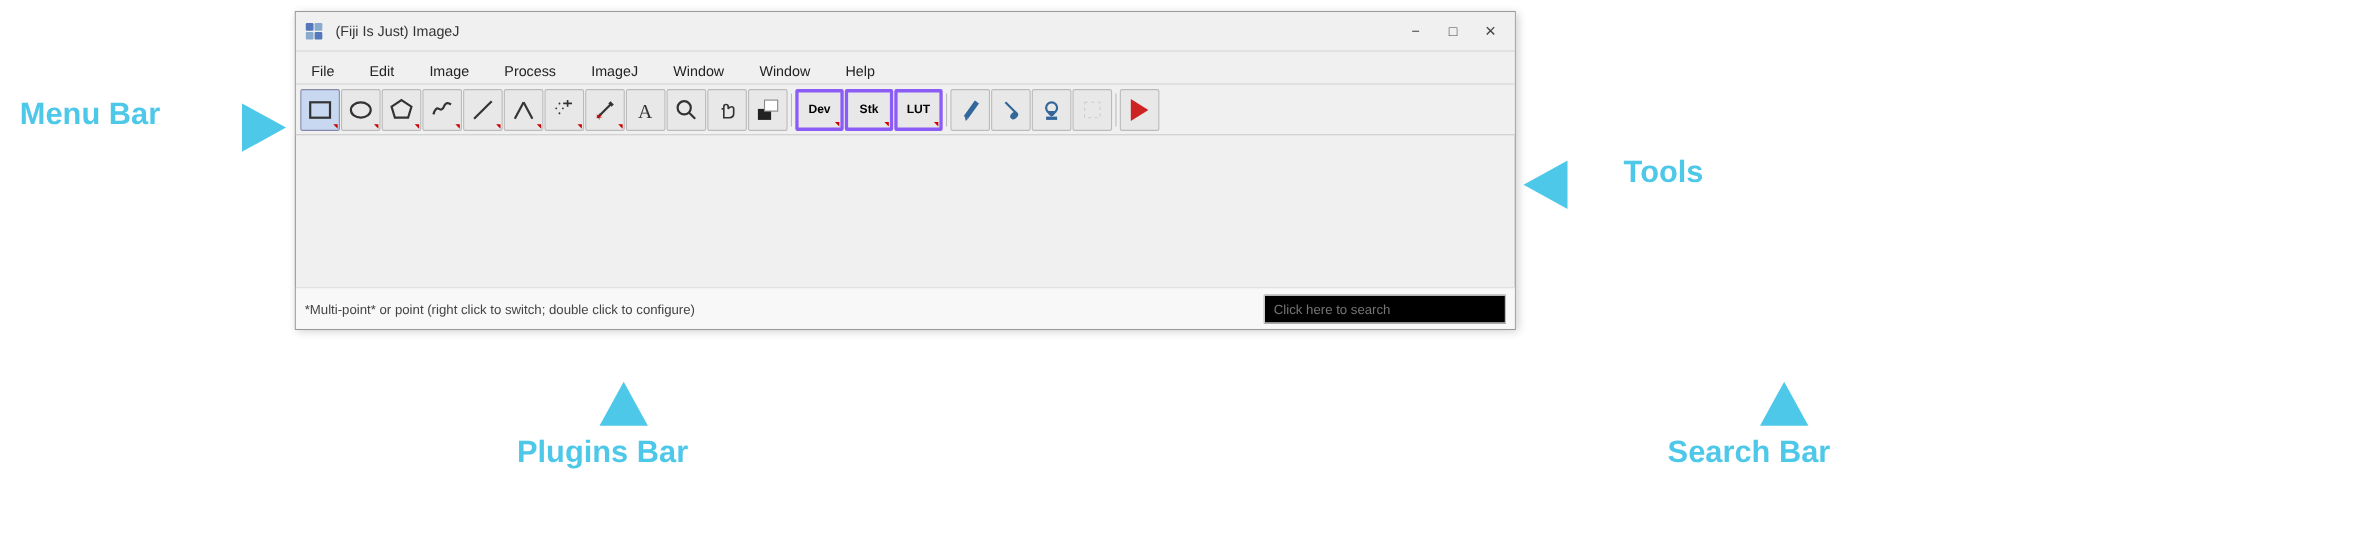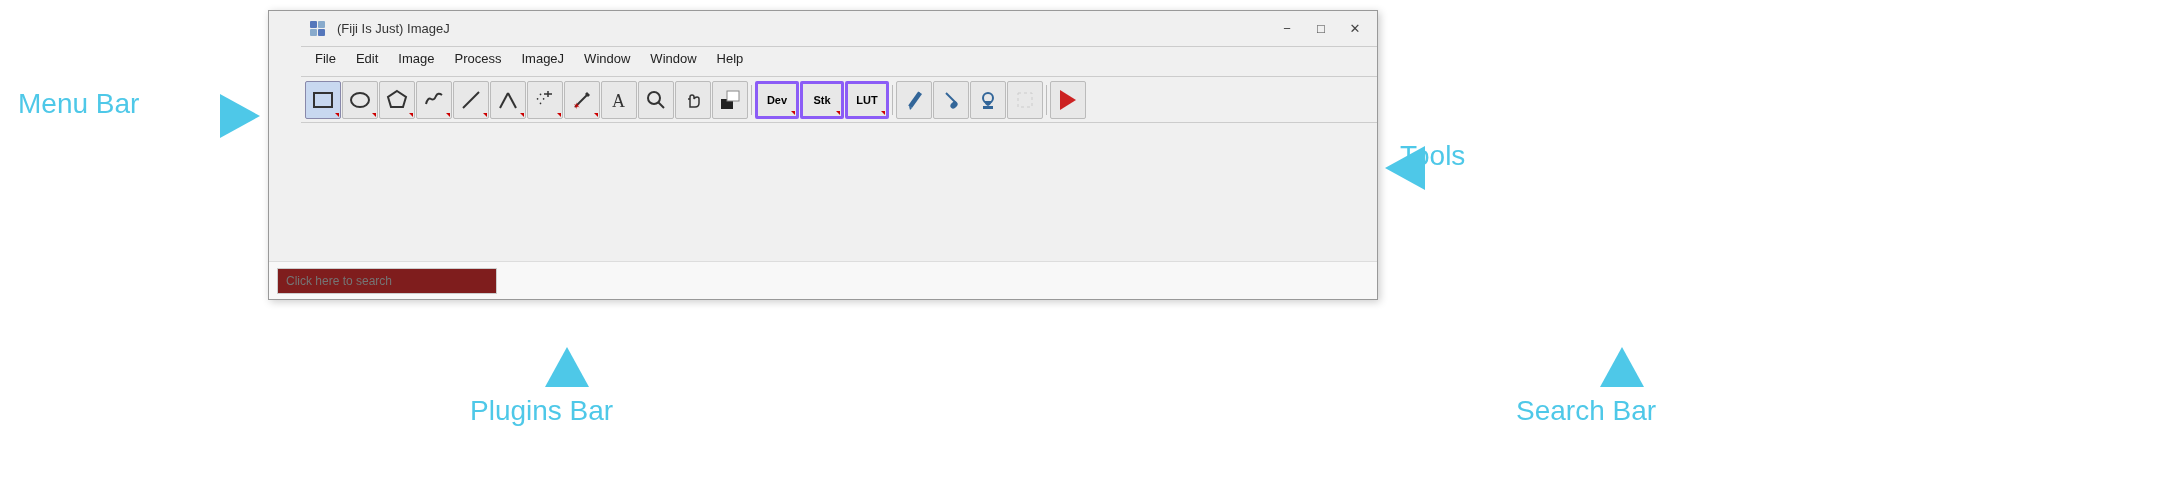--- a/index.html
+++ b/index.html
@@ -10,21 +10,21 @@
       height: 504px;
       position: relative;
       overflow: hidden;
     }
 
     
     .annotation-label {
       position: absolute;
       color: #4ec8e8;
       font-size: 28px;
-      font-weight: normal;
+      font-weight: bold;
       white-space: nowrap;
     }
     .annotation-arrow-right {
       position: absolute;
       width: 0;
       height: 0;
       border-top: 22px solid transparent;
       border-bottom: 22px solid transparent;
       border-left: 40px solid #4ec8e8;
     }
@@ -48,21 +48,20 @@
     
     .imagej-window {
       position: absolute;
       left: 268px;
       top: 10px;
       width: 1110px;
       height: 290px;
       background: #f0f0f0;
       border: 1px solid #999;
       box-shadow: 2px 2px 8px rgba(0,0,0,0.2);
-      padding-left: 32px;
     }
 
     
     .title-bar {
       display: flex;
       align-items: center;
       justify-content: space-between;
       background: #f0f0f0;
       border-bottom: 1px solid #ccc;
       padding: 4px 8px;
@@ -100,26 +99,26 @@
       font-size: 13px;
       color: #444;
       display: flex;
       align-items: center;
       justify-content: center;
     }
 
     
     .menu-bar {
       display: flex;
-      align-items: flex-start;
+      align-items: flex-end;
       background: #f0f0f0;
       border-bottom: 1px solid #ccc;
       padding: 2px 6px;
       height: 30px;
-      gap: 4px;
+      gap: 16px;
     }
     .menu-item {
       font-size: 13px;
       color: #222;
       padding: 2px 8px;
       cursor: pointer;
       border-radius: 2px;
     }
 
     
@@ -227,21 +226,21 @@
       left: 0;
       right: 0;
     }
     .status-text {
       font-size: 12px;
       color: #444;
       flex: 1;
     }
     .search-field {
       border: 1px solid #ccc;
-      background: #7f1d1d;
+      background: #000000;
       font-size: 12px;
       color: #aaa;
       padding: 3px 8px;
       width: 220px;
       height: 26px;
       outline: none;
       cursor: text;
     }
 
     
@@ -249,21 +248,21 @@
       width: 22px;
       height: 22px;
     }
   </style>
 </head>
 <body>
 
 <div class="annotation-label" style="left:18px; top:88px;">Menu Bar</div>
 <div class="annotation-arrow-right" style="left:220px; top:94px;"></div>
 
-<div class="annotation-label" style="left:1400px; top:140px;">Tools</div>
+<div class="annotation-label" style="left:1476px; top:140px;">Tools</div>
 <div class="annotation-arrow-left" style="left:1385px; top:146px;"></div>
 
 <div class="annotation-label" style="left:470px; top:395px;">Plugins Bar</div>
 <div class="annotation-arrow-up" style="left:545px; top:347px;"></div>
 
 <div class="annotation-label" style="left:1484px; top:395px;margin-left:32px;">Search Bar</div>
 <div class="annotation-arrow-up" style="left:1600px; top:347px;"></div>
 
 <div class="imagej-window">
 
@@ -436,16 +435,17 @@
     </div>
 
     <div class="toolbar-separator"></div>
 
     <div class="tool-btn-red-arrow">
       <div class="red-arrow-right"></div>
     </div>
   </div>
 
   <div class="status-bar">
+    <span class="status-text">*Multi-point* or point (right click to switch; double click to configure)</span>
     <input class="search-field" type="text" placeholder="Click here to search" style="">
   </div>
 
 </div>
 
 </body></html>

